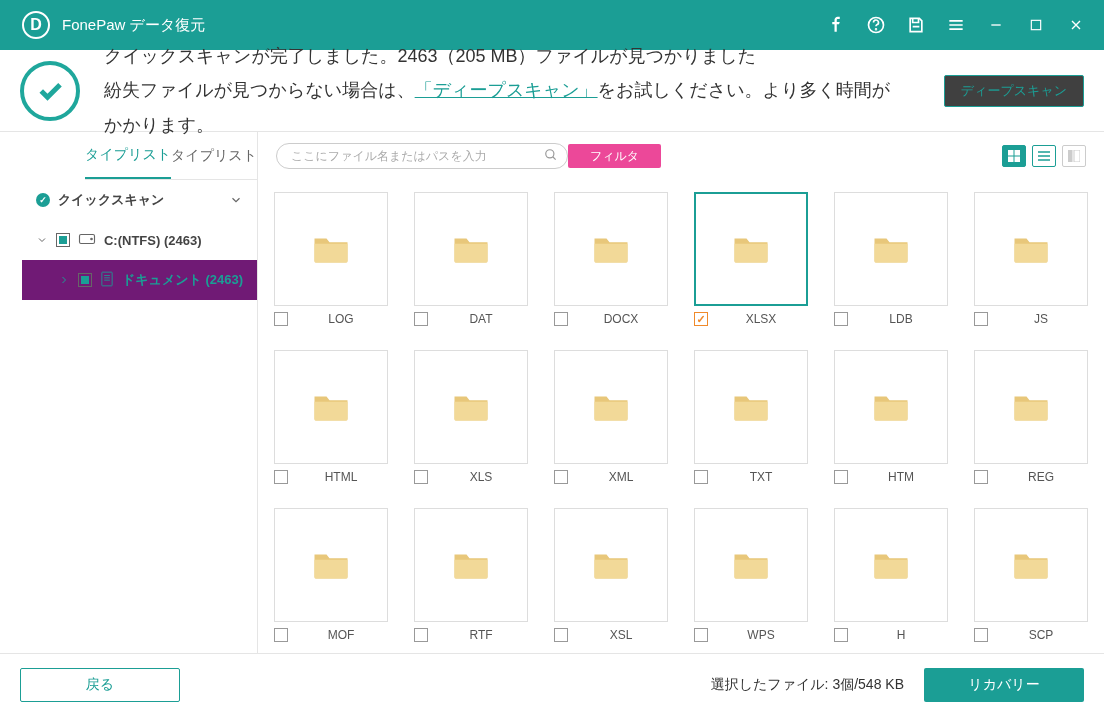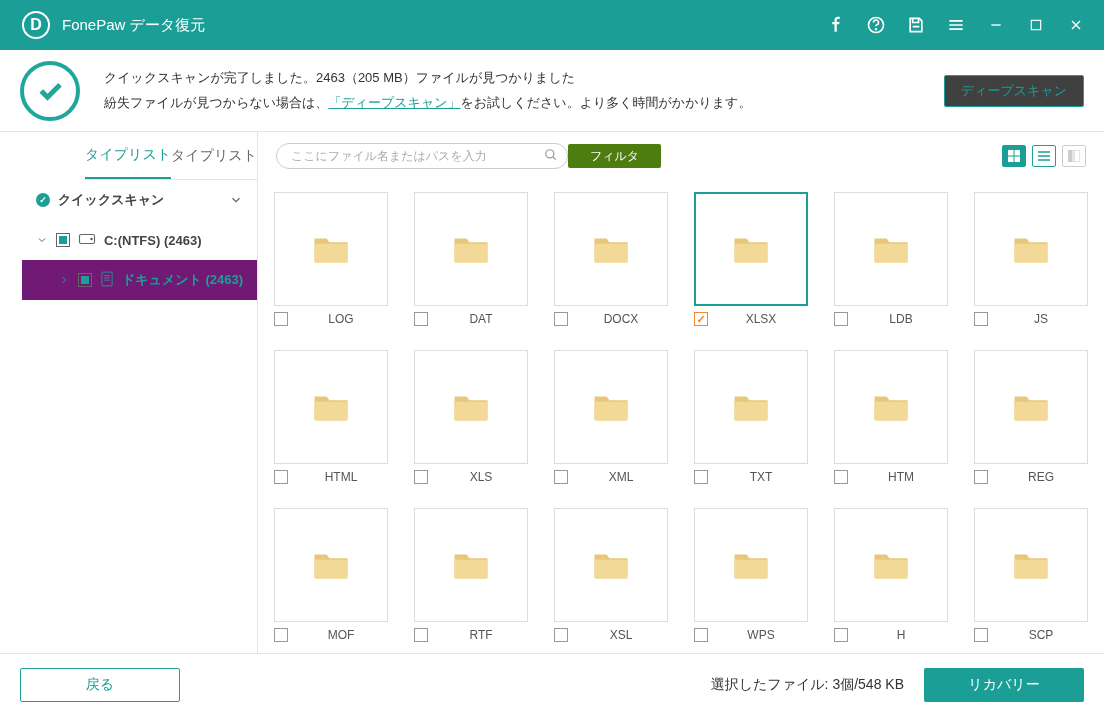--- a/index.html
+++ b/index.html
@@ -11,21 +11,21 @@
 .app-title { font-size: 15px; text-align: center; }
 .title-spacer { flex: 1; }
 .title-icons { display: flex; gap: 20px; align-items: center; padding-right: 8px; }
 .title-icons .icon { width: 20px; height: 20px; display: flex; align-items: center; justify-content: center; cursor: pointer; }
 .title-icons svg { stroke: #fff; fill: none; }
 
 
 .status-bar { height: 82px; display: flex; align-items: center; padding: 0 20px; border-bottom: 1px solid #e5e5e5; }
 .check-circle { width: 60px; height: 60px; border: 4px solid #1fa79c; border-radius: 50%; display: flex; align-items: center; justify-content: center; margin-right: 24px; }
 .check-circle svg { stroke: #1fa79c; stroke-width: 4; fill: none; }
-.status-text { flex: 1; font-size: 13px; color: #333; line-height: 1.9; }
+.status-text { flex: 1; font-size: 18px; color: #333; line-height: 1.9; }
 .status-text .link { color: #1b9e95; text-decoration: underline; cursor: pointer; }
 .deep-scan-btn { border: 1px solid #1b9e95; color: #1b9e95; padding: 6px 16px; background: #404040; cursor: pointer; font-size: 13px; border-radius: 2px; margin-left: 41px; }
 
 
 .main { flex: 1; display: flex; overflow: hidden; }
 
 
 .sidebar { width: 258px; border-right: 1px solid #e5e5e5; display: flex; flex-direction: column; align-items: flex-end; }
 .tabs { display: flex; border-bottom: 1px solid #e5e5e5; height: 48px; }
 .tab { flex: 1; display: flex; align-items: center; justify-content: center; font-size: 14px; cursor: pointer; color: #666; }
@@ -41,21 +41,21 @@
 .circle-check { width: 14px; height: 14px; background: #1b9e95; border-radius: 50%; display: inline-flex; align-items: center; justify-content: center; }
 .circle-check::after { content: "✓"; color: #fff; font-size: 9px; }
 
 
 .content { flex: 1; display: flex; flex-direction: column; overflow: hidden; }
 .toolbar { height: 48px; display: flex; align-items: center; padding: 0 18px; border-bottom: 1px solid transparent; }
 .search-wrap { position: relative; width: 292px; }
 .search-input { width: 100%; height: 26px; border: 1px solid #ccc; border-radius: 13px; padding: 0 30px 0 14px; font-size: 12px; color: #888; }
 .search-input::placeholder { color: #aaa; }
 .search-icon { position: absolute; right: 10px; top: 5px; }
-.filter-btn { background: #4d7c0f; color: #fff; border: none; padding: 4px 22px; font-size: 12px; border-radius: 2px; cursor: pointer; height: 24px; }
+.filter-btn { background: #ec4899; color: #fff; border: none; padding: 4px 22px; font-size: 12px; border-radius: 2px; cursor: pointer; height: 24px; }
 .toolbar-spacer { flex: 1; }
 .view-toggle { display: flex; gap: 6px; }
 .view-btn { width: 24px; height: 22px; border: 1px solid #1b9e95; display: flex; align-items: center; justify-content: center; cursor: pointer; border-radius: 2px; }
 .view-btn.active { background: #1b9e95; }
 .view-btn svg { stroke: #1b9e95; fill: #1b9e95; }
 .view-btn.active svg { stroke: #fff; fill: #fff; }
 .view-btn.dim { border-color: #ccc; }
 .view-btn.dim svg { stroke: #ccc; fill: #ccc; }
 
 

